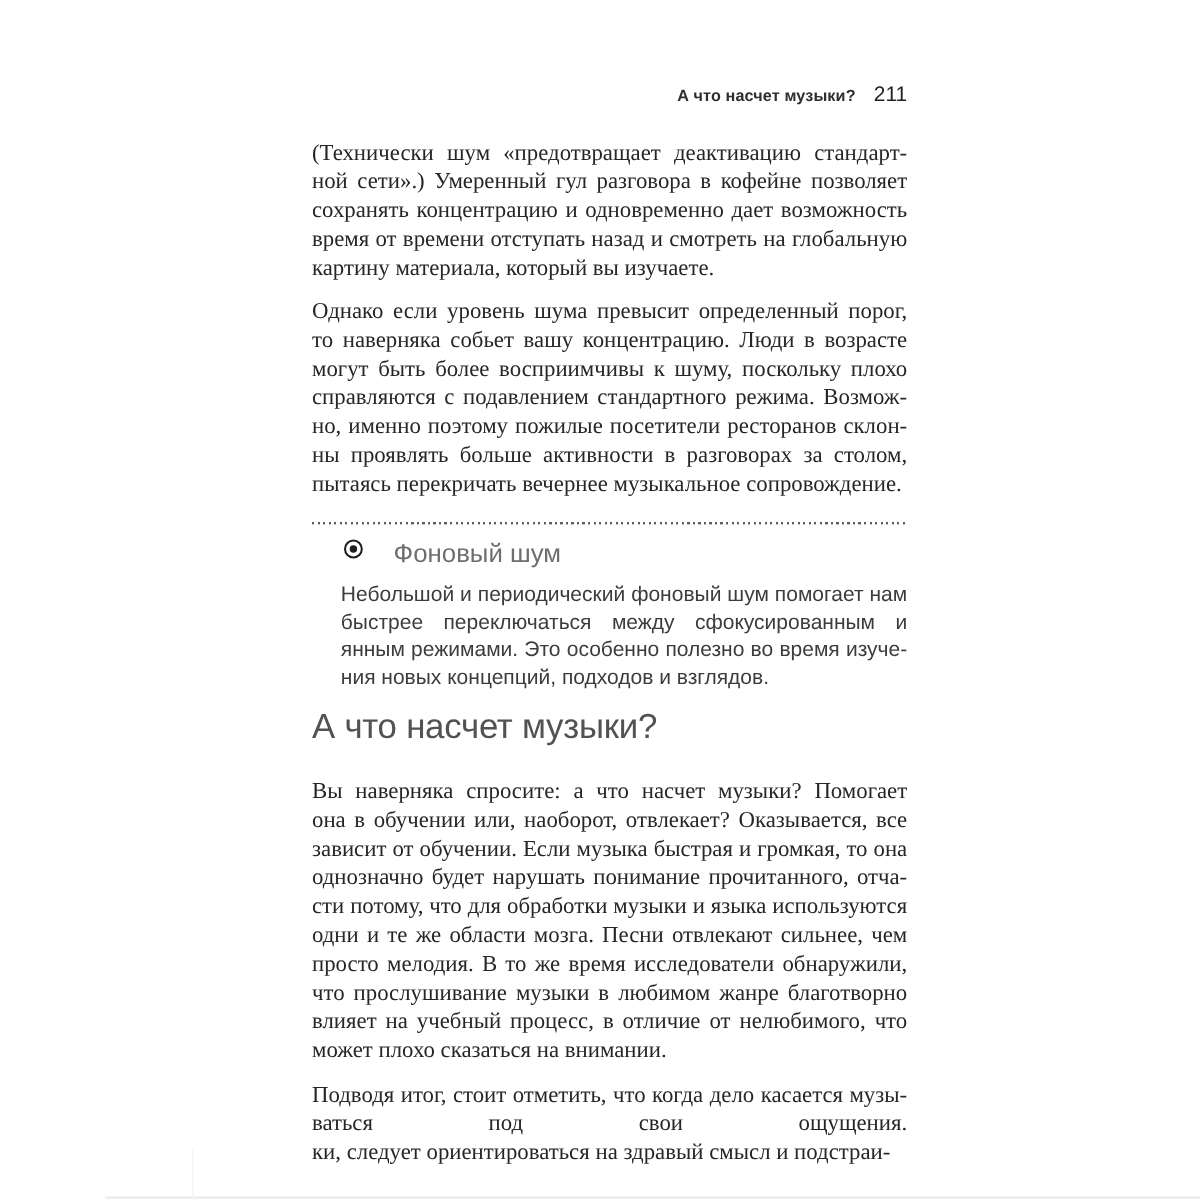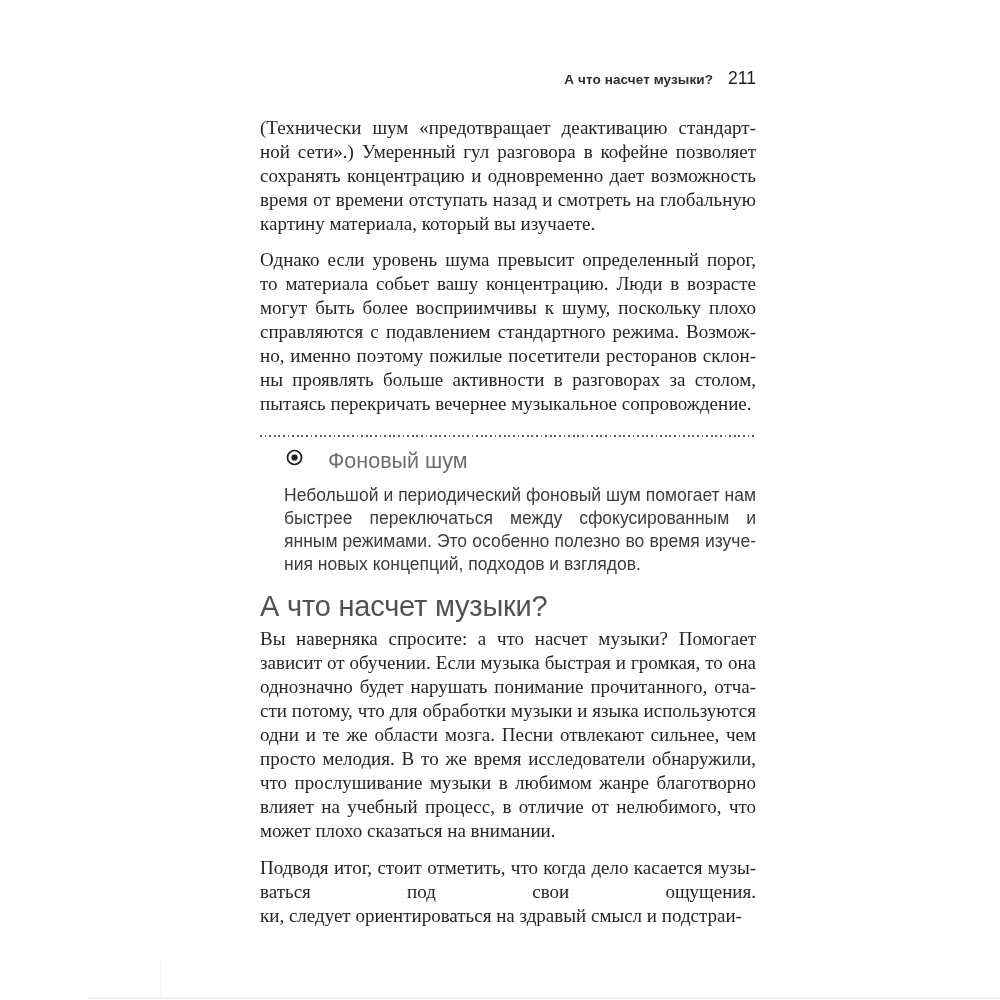--- a/index.html
+++ b/index.html
@@ -120,21 +120,21 @@
   .callout-body .line:last-child { text-align-last: left; }
   .section-heading {
     margin-top: 12px;
     font-family: "Liberation Sans", sans-serif;
     font-weight: 300;
     font-size: 29px;
     line-height: 36px;
     letter-spacing: -0.2px;
     color: var(--heading-text);
   }
-  .p3 { margin-top: 3px; }
+  .p3 { margin-top: 24px; }
   .p4 { margin-top: 13px; }
 </style>
 </head>
 <body>
 
 <div class="page">
   <div class="edge-bottom"></div>
   <div class="edge-left"></div>
 
   <div class="content">
@@ -147,21 +147,21 @@
     <div class="para p1">
         <div class="line">(Технически шум «предотвращает деактивацию стандарт-</div>
         <div class="line">ной сети».) Умеренный гул разговора в кофейне позволяет</div>
         <div class="line">сохранять концентрацию и одновременно дает возможность</div>
         <div class="line">время от времени отступать назад и смотреть на глобальную</div>
         <div class="line">картину материала, который вы изучаете.</div>
       </div>
 
     <div class="para p2">
         <div class="line">Однако если уровень шума превысит определенный порог,</div>
-        <div class="line">то материала собьет вашу концентрацию. Люди в возрасте</div>
+        <div class="line">то наверняка собьет вашу концентрацию. Люди в возрасте</div>
         <div class="line">могут быть более восприимчивы к шуму, поскольку плохо</div>
         <div class="line">справляются с подавлением стандартного режима. Возмож-</div>
         <div class="line">но, именно поэтому пожилые посетители ресторанов склон-</div>
         <div class="line">ны проявлять больше активности в разговорах за столом,</div>
         <div class="line">пытаясь перекричать вечернее музыкальное сопровождение.</div>
       </div>
 
     <div class="callout">
       <div class="dotted-rule"></div>
       <div class="callout-head">
@@ -178,20 +178,21 @@
           <div class="line">быстрее переключаться между сфокусированным и рассе-</div>
           <div class="line">янным режимами. Это особенно полезно во время изуче-</div>
           <div class="line">ния новых концепций, подходов и взглядов.</div>
         </div>
     </div>
 
     <h2 class="section-heading">А что насчет музыки?</h2>
 
     <div class="para p3">
         <div class="line">Вы наверняка спросите: а что насчет музыки? Помогает</div>
+        <div class="line">она в обучении или, наоборот, отвлекает? Оказывается, все</div>
         <div class="line">зависит от обучении. Если музыка быстрая и громкая, то она</div>
         <div class="line">однозначно будет нарушать понимание прочитанного, отча-</div>
         <div class="line">сти потому, что для обработки музыки и языка используются</div>
         <div class="line">одни и те же области мозга. Песни отвлекают сильнее, чем</div>
         <div class="line">просто мелодия. В то же время исследователи обнаружили,</div>
         <div class="line">что прослушивание музыки в любимом жанре благотворно</div>
         <div class="line">влияет на учебный процесс, в отличие от нелюбимого, что</div>
         <div class="line">может плохо сказаться на внимании.</div>
       </div>
 

